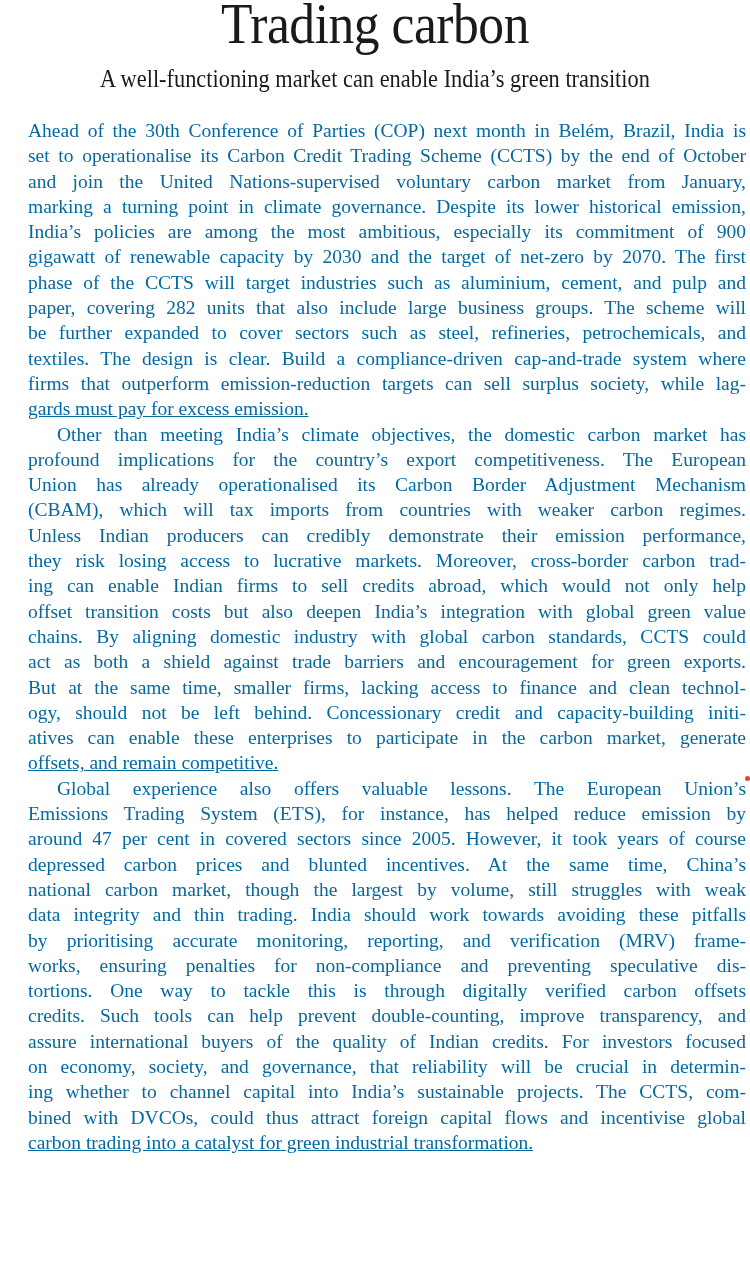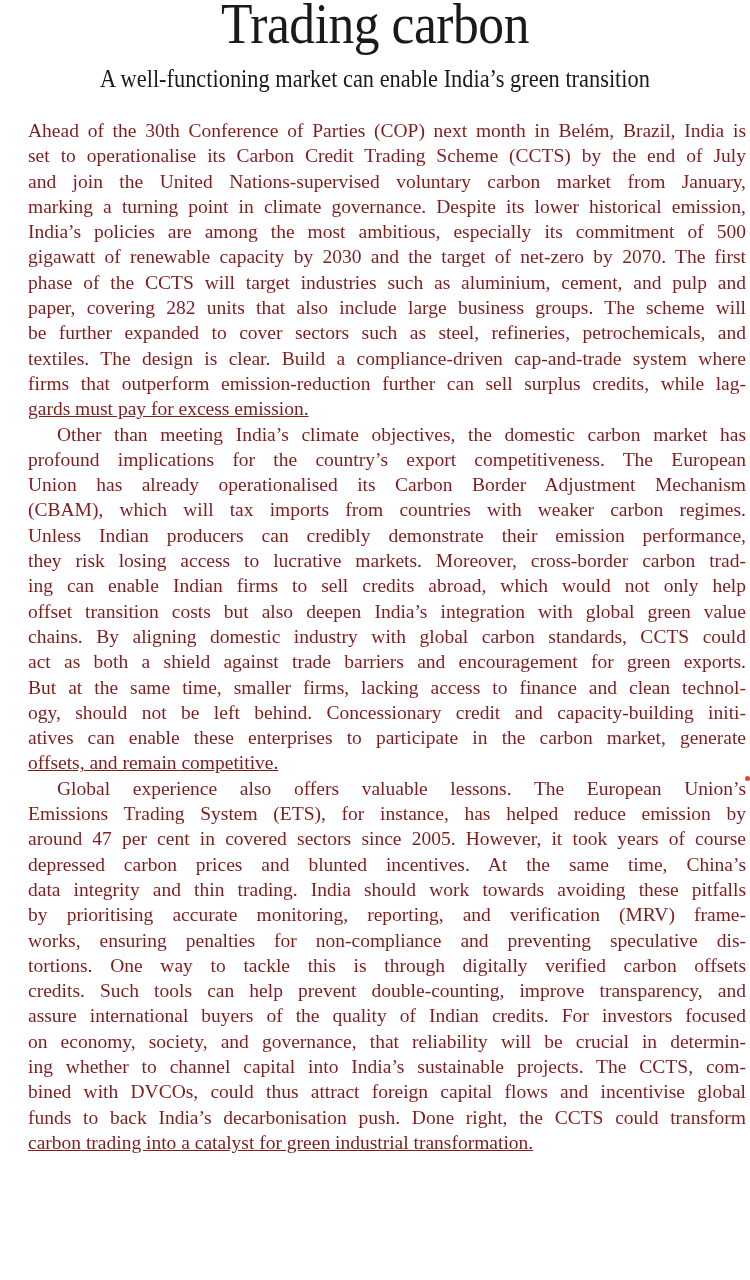--- a/index.html
+++ b/index.html
@@ -23,49 +23,49 @@
     transform: scaleX(0.895); transform-origin: center top;
     white-space: nowrap;
   }
   .body {
     position: absolute; left: 28px; top: 118px; width: 718px;
   }
   .line {
     display: block; height: 25.3px; line-height: 25.3px;
     font-size: 19.5px; white-space: nowrap;
     text-align: justify; text-align-last: justify;
-    color: #7f1d1d;
+    color: #0369a1;
   }
   .line.last { text-align-last: left; text-decoration: underline; }
   .line.indent { padding-left: 29px; }
   .mark {
     position: absolute; left: 745px; top: 776px; width: 5px; height: 5px;
     border-radius: 50%; background: #e0443a;
   }
 </style>
 </head>
 <body>
 
 <div class="page">
   <h1 class="headline">Trading carbon</h1>
   <h2 class="deck">A well-functioning market can enable India’s green transition</h2>
 
   <div class="body">
     <div class="para">
       <span class="line">Ahead of the 30th Conference of Parties (COP) next month in Belém, Brazil, India is</span>
-      <span class="line">set to operationalise its Carbon Credit Trading Scheme (CCTS) by the end of July</span>
+      <span class="line">set to operationalise its Carbon Credit Trading Scheme (CCTS) by the end of October</span>
       <span class="line">and join the United Nations-supervised voluntary carbon market from January,</span>
       <span class="line">marking a turning point in climate governance. Despite its lower historical emission,</span>
-      <span class="line">India’s policies are among the most ambitious, especially its commitment of 500</span>
+      <span class="line">India’s policies are among the most ambitious, especially its commitment of 900</span>
       <span class="line">gigawatt of renewable capacity by 2030 and the target of net-zero by 2070. The first</span>
       <span class="line">phase of the CCTS will target industries such as aluminium, cement, and pulp and</span>
       <span class="line">paper, covering 282 units that also include large business groups. The scheme will</span>
       <span class="line">be further expanded to cover sectors such as steel, refineries, petrochemicals, and</span>
       <span class="line">textiles. The design is clear. Build a compliance-driven cap-and-trade system where</span>
-      <span class="line">firms that outperform emission-reduction further can sell surplus credits, while lag-</span>
+      <span class="line">firms that outperform emission-reduction targets can sell surplus society, while lag-</span>
       <span class="line last">gards must pay for excess emission.</span>
     </div>
     <div class="para">
       <span class="line indent">Other than meeting India’s climate objectives, the domestic carbon market has</span>
       <span class="line">profound implications for the country’s export competitiveness. The European</span>
       <span class="line">Union has already operationalised its Carbon Border Adjustment Mechanism</span>
       <span class="line">(CBAM), which will tax imports from countries with weaker carbon regimes.</span>
       <span class="line">Unless Indian producers can credibly demonstrate their emission performance,</span>
       <span class="line">they risk losing access to lucrative markets. Moreover, cross-border carbon trad-</span>
       <span class="line">ing can enable Indian firms to sell credits abroad, which would not only help</span>
@@ -75,28 +75,28 @@
       <span class="line">But at the same time, smaller firms, lacking access to finance and clean technol-</span>
       <span class="line">ogy, should not be left behind. Concessionary credit and capacity-building initi-</span>
       <span class="line">atives can enable these enterprises to participate in the carbon market, generate</span>
       <span class="line last">offsets, and remain competitive.</span>
     </div>
     <div class="para">
       <span class="line indent">Global experience also offers valuable lessons. The European Union’s</span>
       <span class="line">Emissions Trading System (ETS), for instance, has helped reduce emission by</span>
       <span class="line">around 47 per cent in covered sectors since 2005. However, it took years of course</span>
       <span class="line">depressed carbon prices and blunted incentives. At the same time, China’s</span>
+      <span class="line">national carbon market, though the largest by volume, still struggles with weak</span>
       <span class="line">data integrity and thin trading. India should work towards avoiding these pitfalls</span>
       <span class="line">by prioritising accurate monitoring, reporting, and verification (MRV) frame-</span>
       <span class="line">works, ensuring penalties for non-compliance and preventing speculative dis-</span>
       <span class="line">tortions. One way to tackle this is through digitally verified carbon offsets</span>
       <span class="line">credits. Such tools can help prevent double-counting, improve transparency, and</span>
       <span class="line">assure international buyers of the quality of Indian credits. For investors focused</span>
       <span class="line">on economy, society, and governance, that reliability will be crucial in determin-</span>
       <span class="line">ing whether to channel capital into India’s sustainable projects. The CCTS, com-</span>
       <span class="line">bined with DVCOs, could thus attract foreign capital flows and incentivise global</span>
-      <span class="line">funds to back India’s decarbonisation push. Done right, the CCTS could transform</span>
       <span class="line last">carbon trading into a catalyst for green industrial transformation.</span>
     </div>
   </div>
 
   <div class="mark"></div>
 </div>
 
 </body></html>

